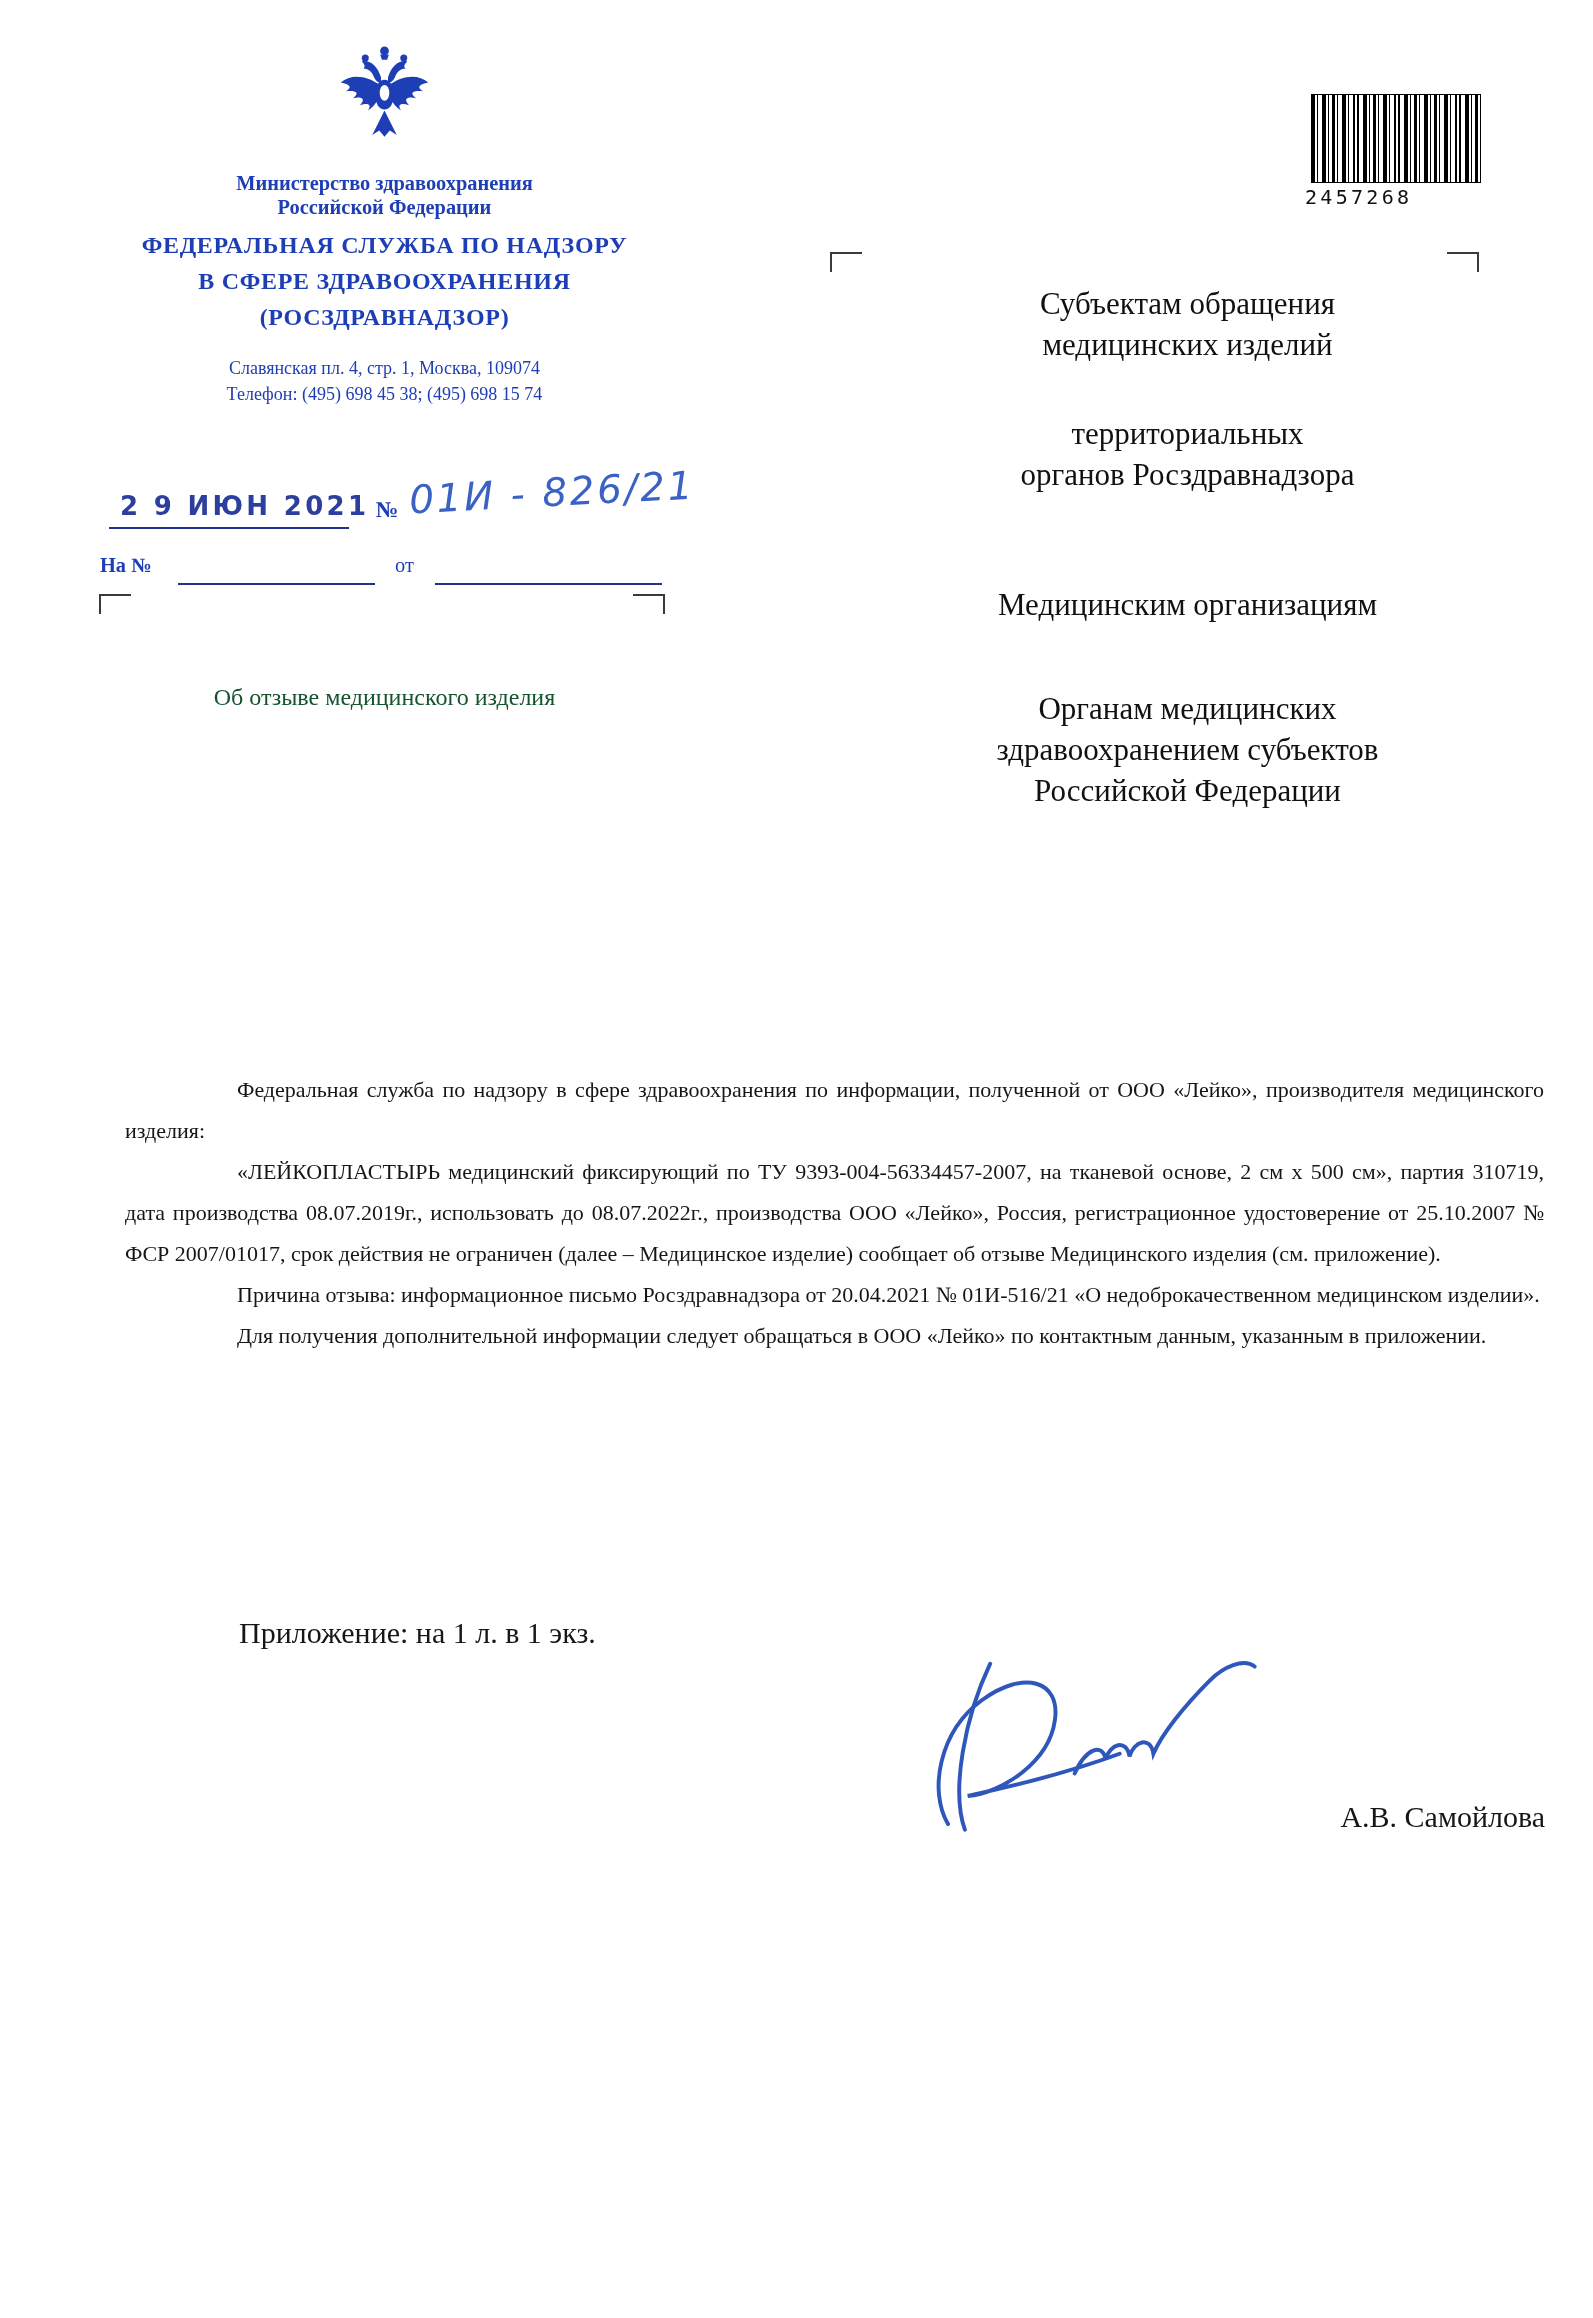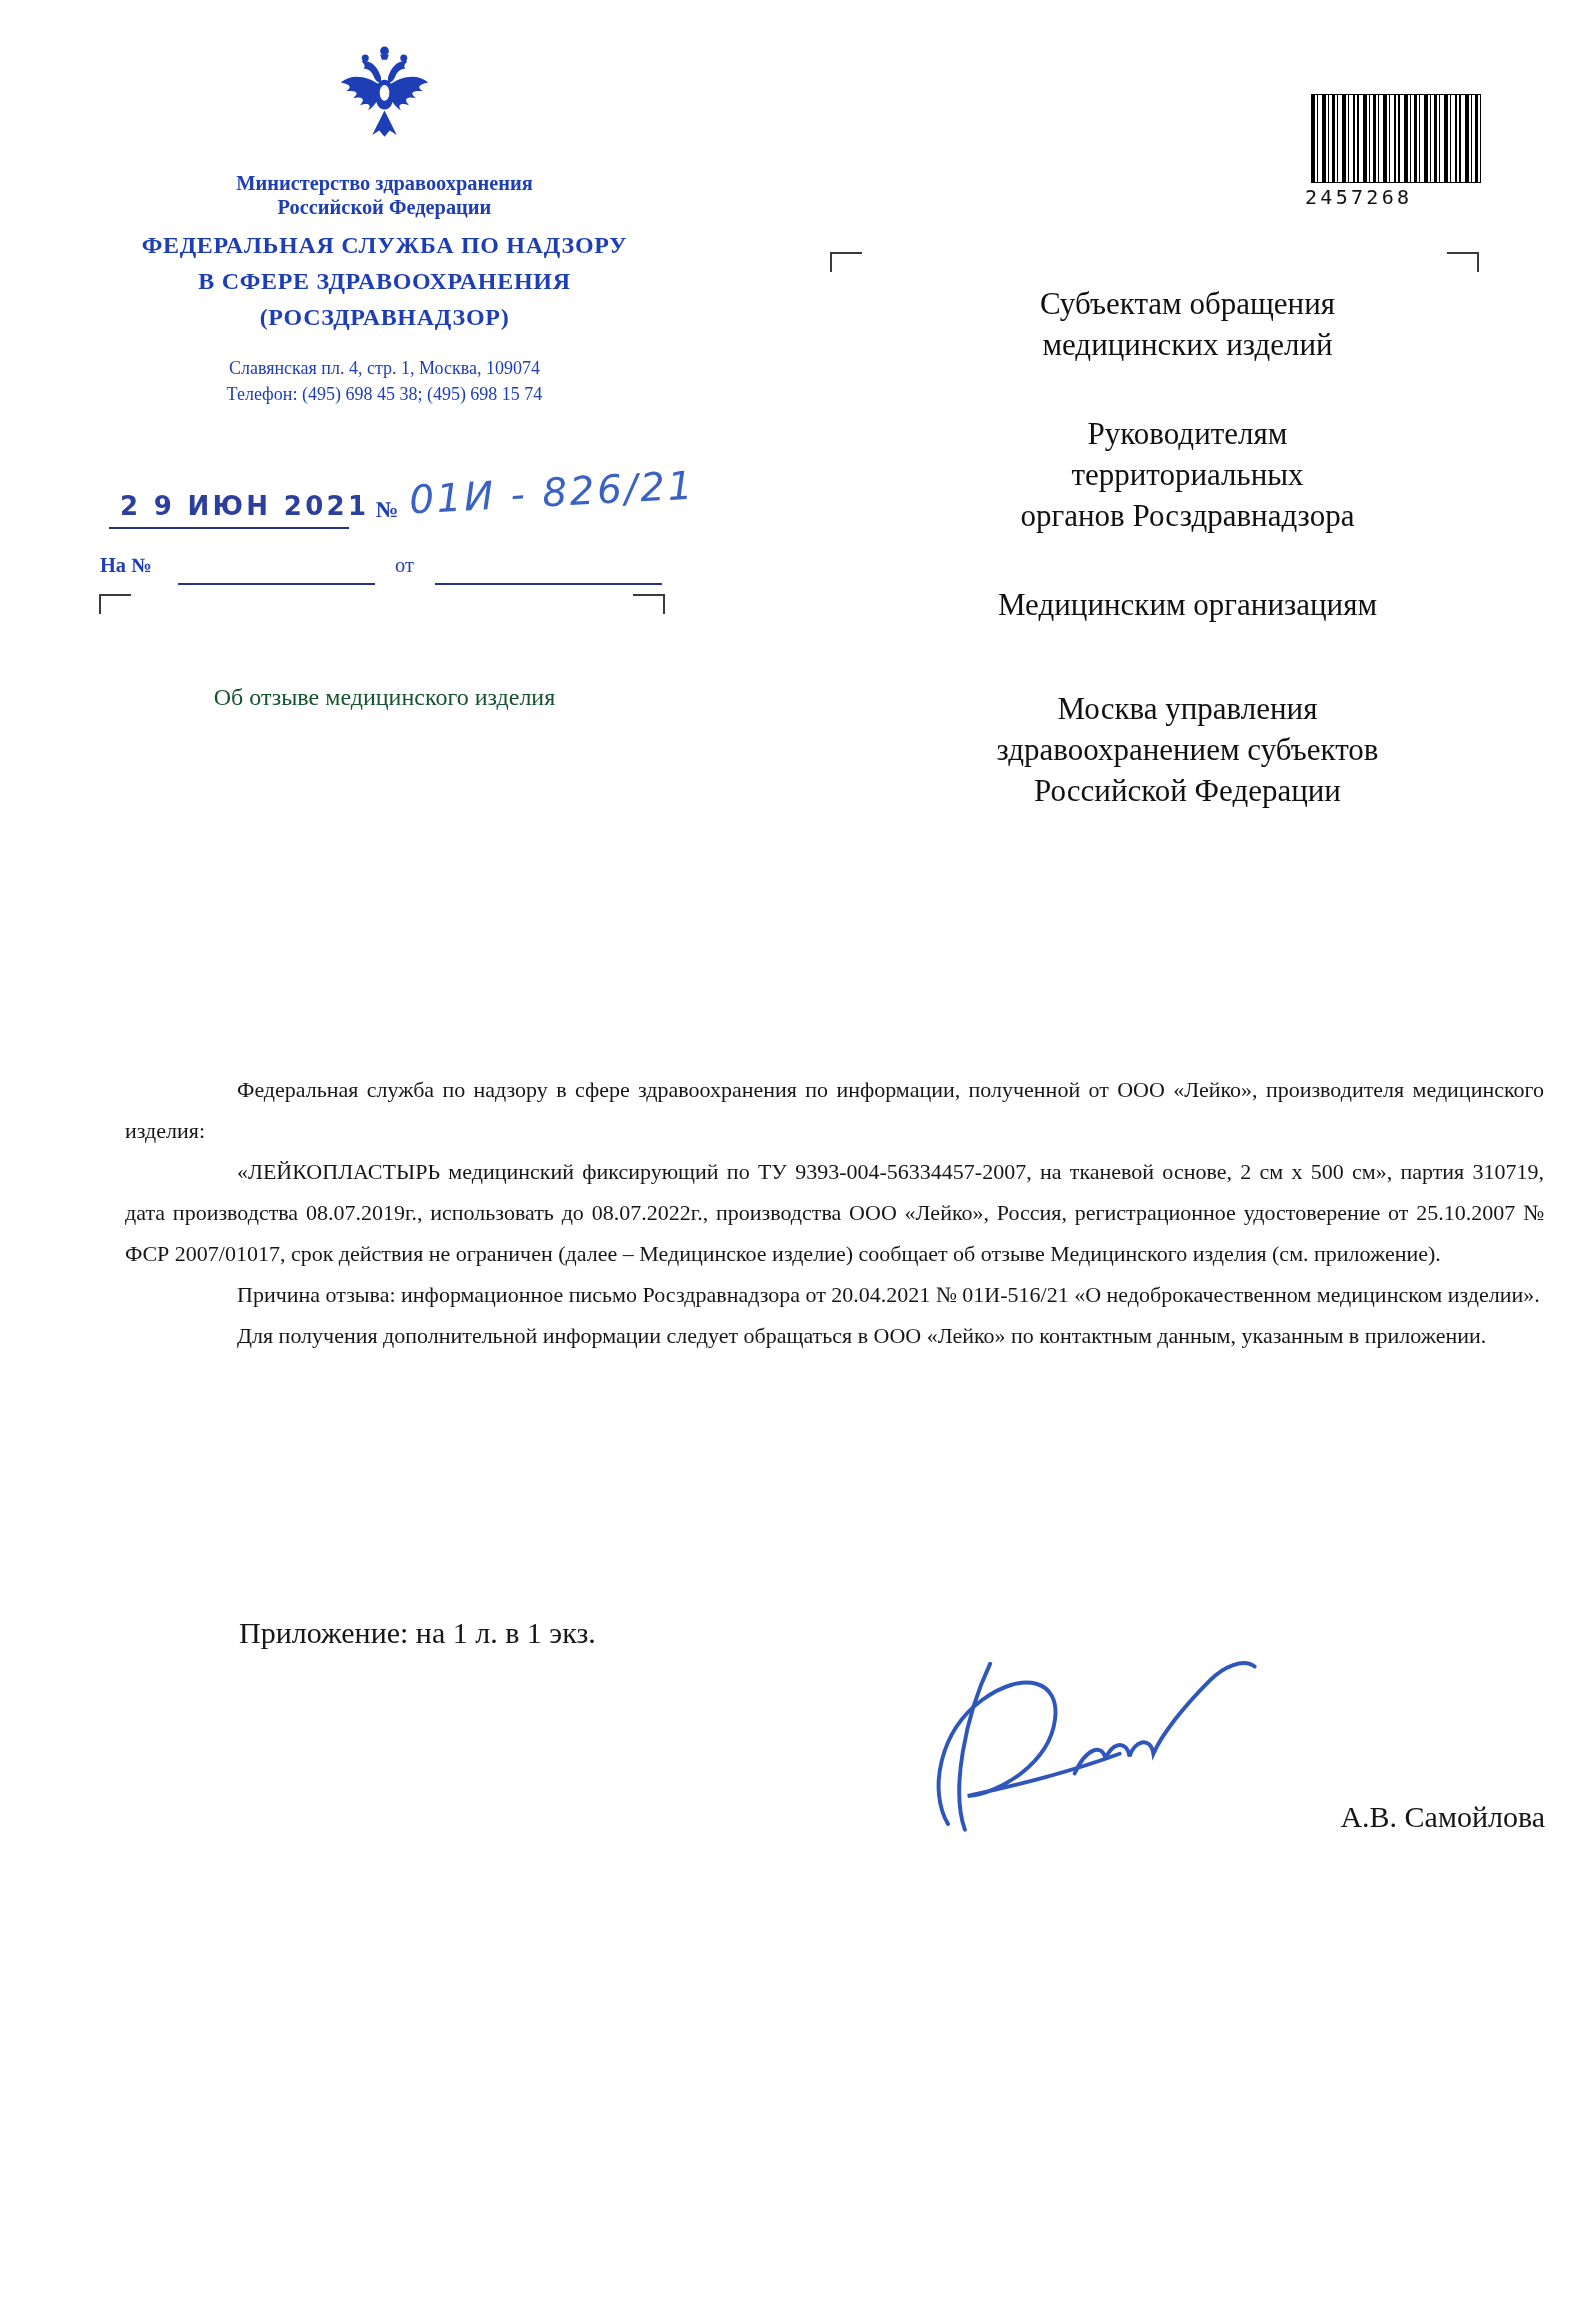--- a/index.html
+++ b/index.html
@@ -139,29 +139,28 @@
   <div class="subject">Об отзыве медицинского изделия</div>
 
   <div class="barcode"></div>
   <div class="barcode-num">2457268</div>
 
   <div class="recipient rb1">
     <div>Субъектам обращения</div>
     <div>медицинских изделий</div>
   </div>
   <div class="recipient rb2">
-    <div>Руководителям</div>
     <div>территориальных</div>
     <div>органов Росздравнадзора</div>
   </div>
   <div class="recipient rb3">
     <div>Медицинским организациям</div>
   </div>
   <div class="recipient rb4">
-    <div>Москва управления</div>
+    <div>Органам медицинских</div>
     <div>здравоохранением субъектов</div>
     <div>Российской Федерации</div>
   </div>
 
   <div class="body-text">
     <p>Федеральная служба по надзору в сфере здравоохранения по информации, полученной от ООО «Лейко», производителя медицинского изделия:</p>
     <p>«ЛЕЙКОПЛАСТЫРЬ медицинский фиксирующий по ТУ 9393-004-56334457-2007, на тканевой основе, 2 см х 500 см», партия 310719, дата производства 08.07.2019г., использовать до 08.07.2022г., производства ООО «Лейко», Россия, регистрационное удостоверение от 25.10.2007 № ФСР 2007/01017, срок действия не ограничен (далее – Медицинское изделие) сообщает об отзыве Медицинского изделия (см. приложение).</p>
     <p>Причина отзыва: информационное письмо Росздравнадзора от 20.04.2021 № 01И-516/21 «О недоброкачественном медицинском изделии».</p>
     <p>Для получения дополнительной информации следует обращаться в ООО «Лейко» по контактным данным, указанным в приложении.</p>
   </div>

